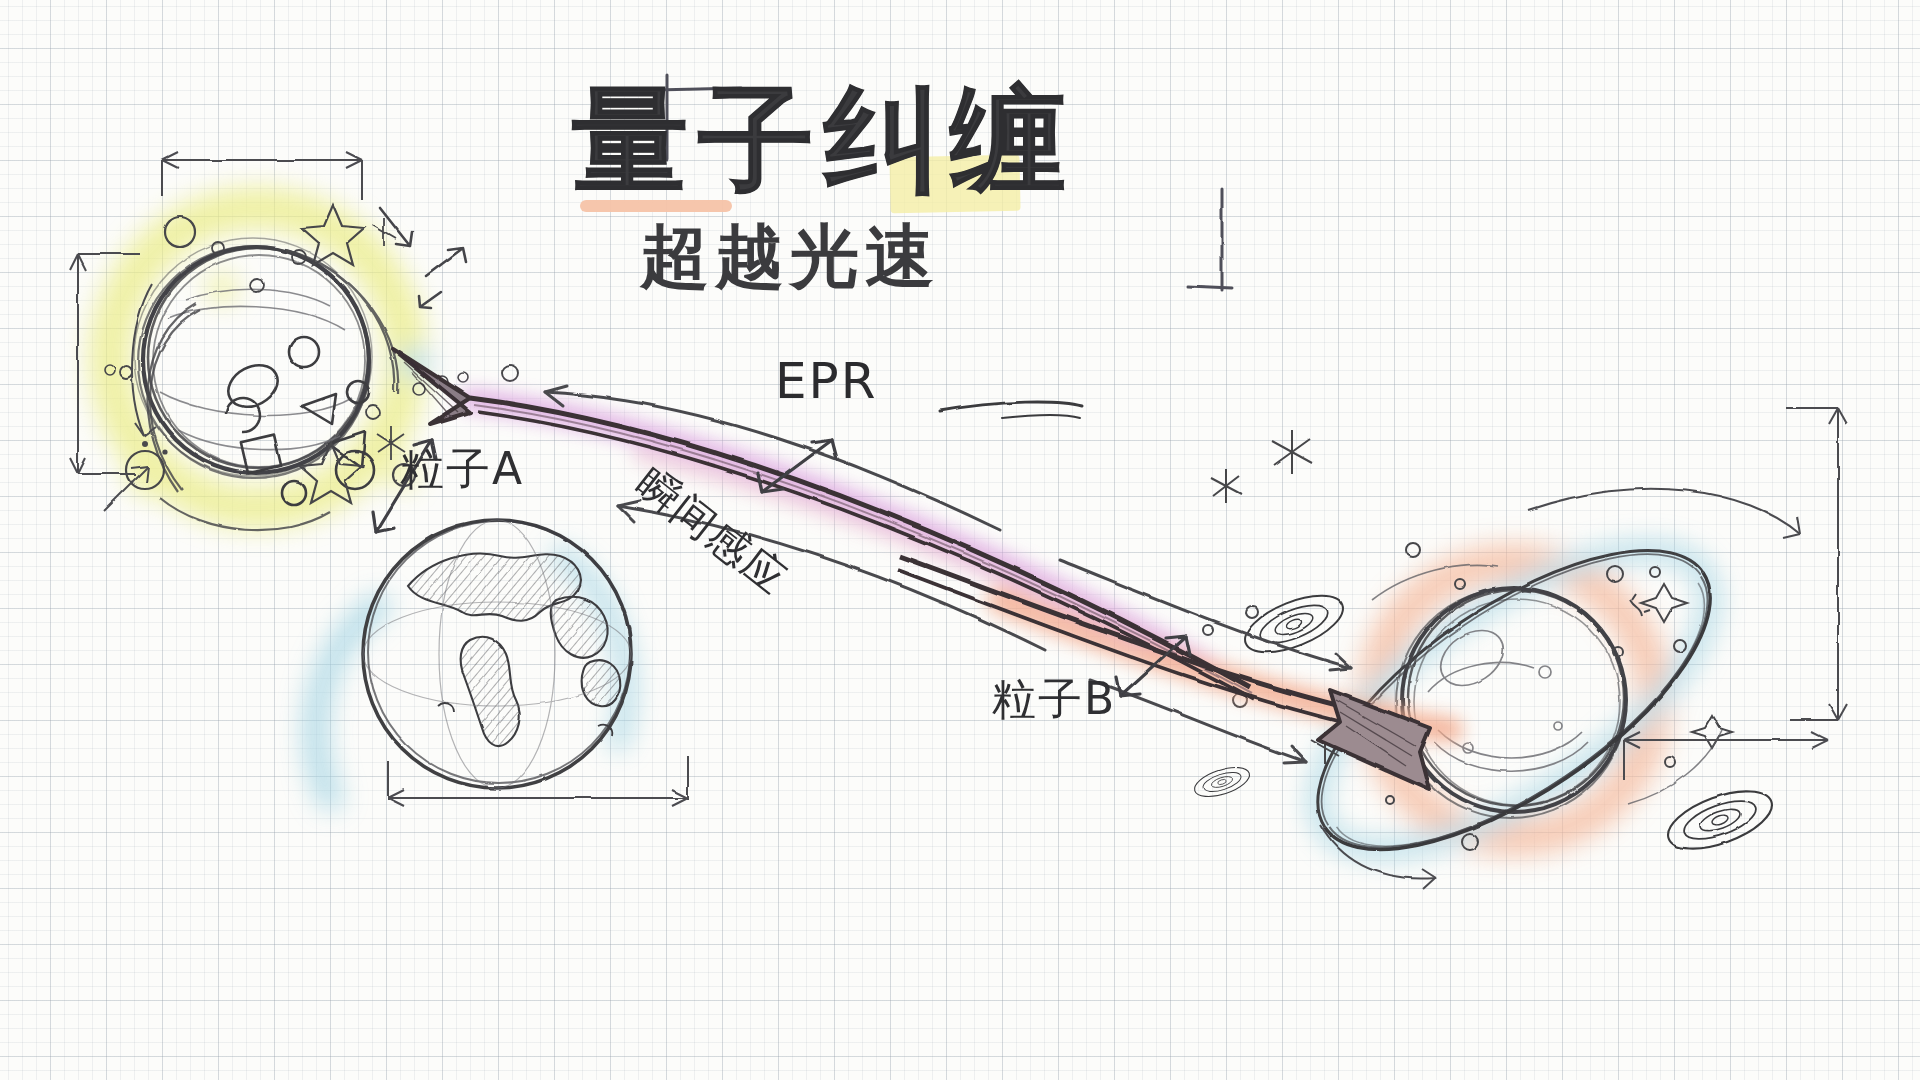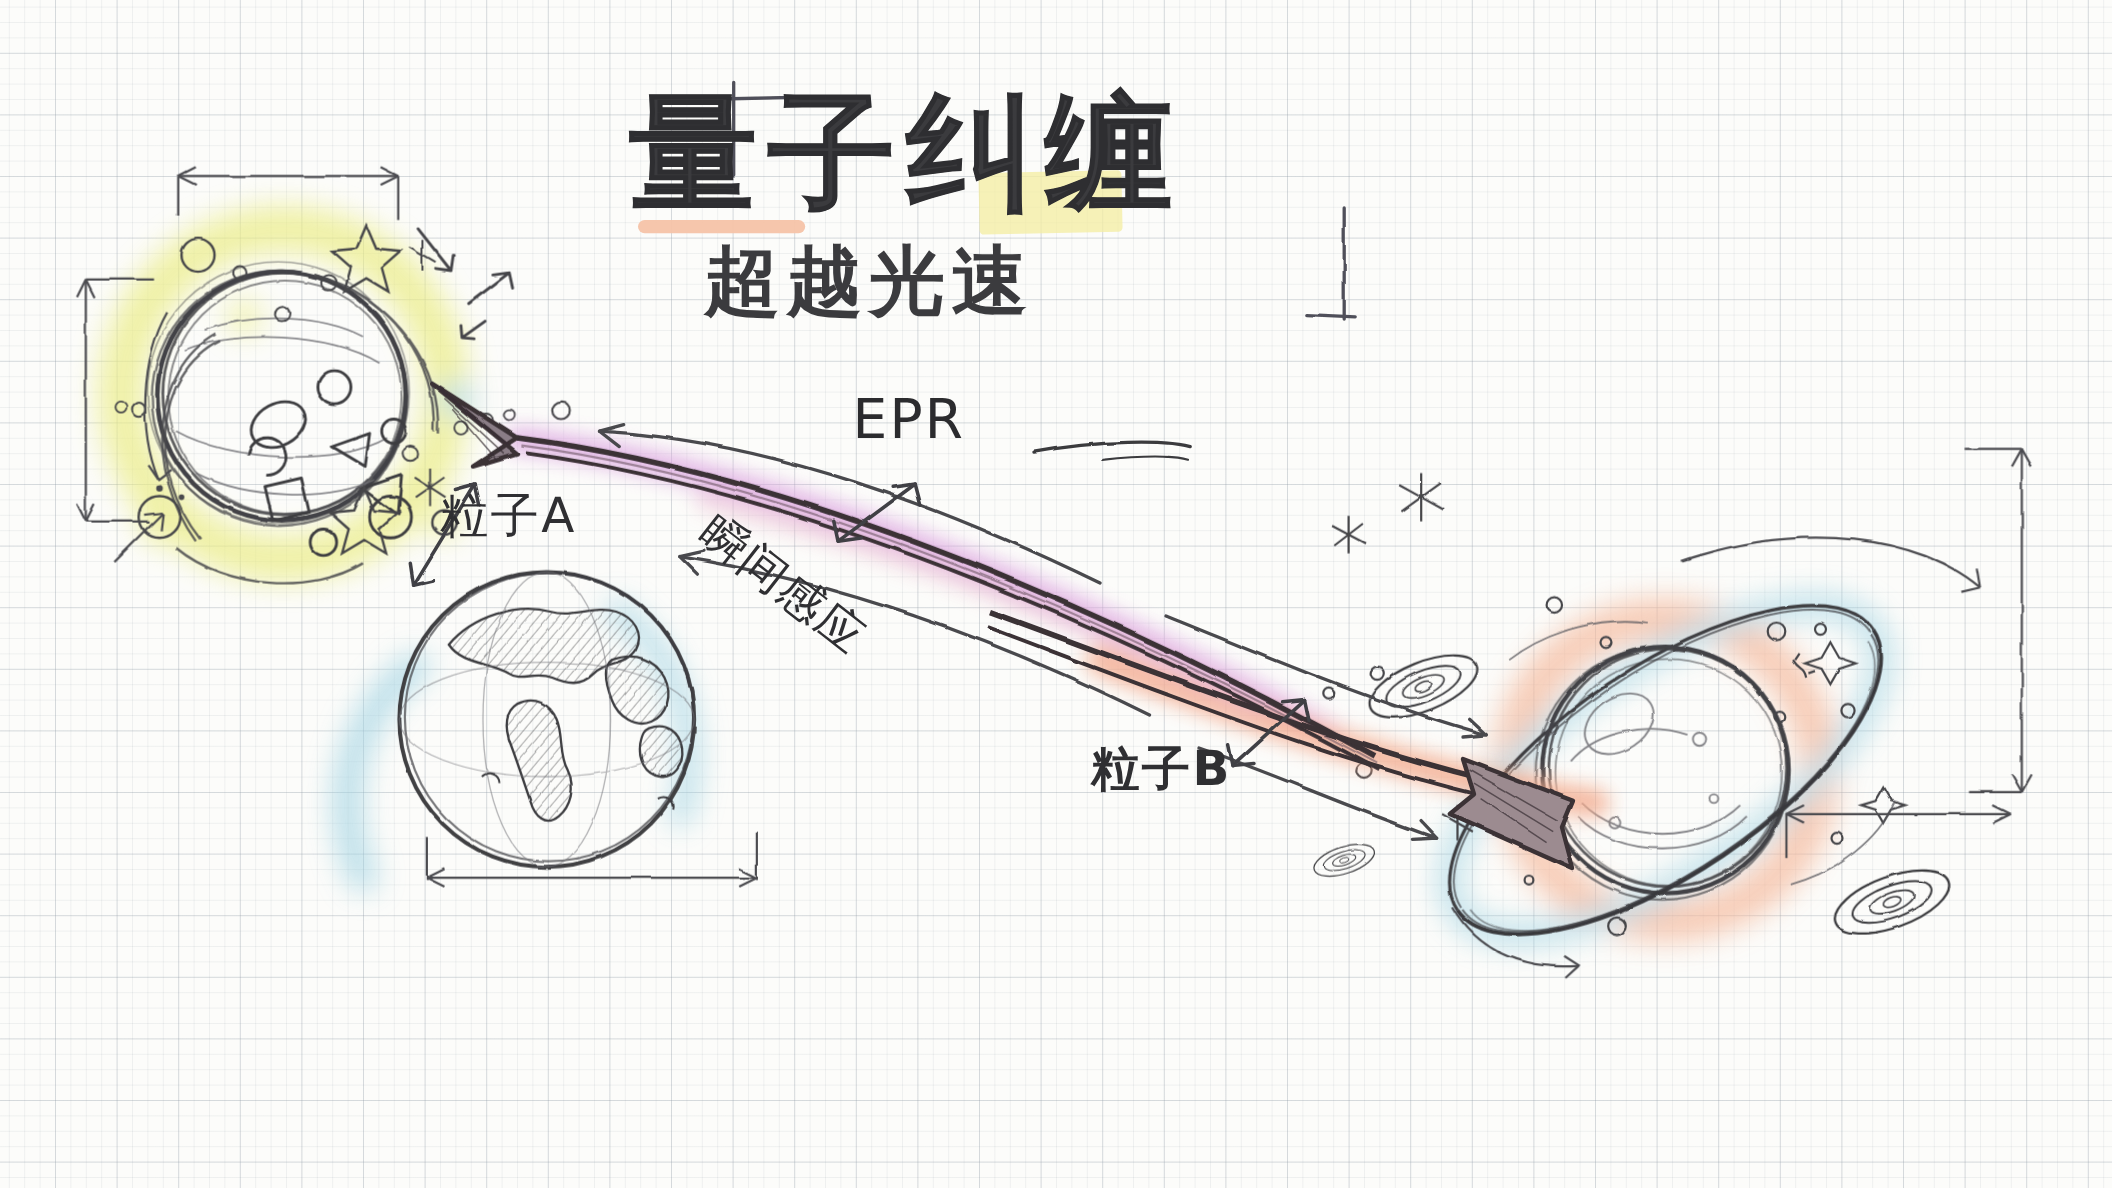--- a/index.html
+++ b/index.html
@@ -50,21 +50,21 @@
   
   .label-cn{
     font-family:"DejaVu Sans","Liberation Sans",sans-serif;
     font-size:44px;font-weight:500;color:#2f2f32;letter-spacing:2px;
   }
   .label-en{
     font-family:"DejaVu Sans","Liberation Sans",sans-serif;
     font-size:50px;font-weight:400;color:#2b2b2e;letter-spacing:2px;
   }
   #label-particle-a{left:388px;top:440px;margin-left:12px;}
-  #label-particle-b{left:992px;top:670px;font-weight:bold;}
+  #label-particle-b{left:992px;top:670px;}
   #label-epr{left:775px;top:352px;}
   #label-instant{
     left:660px;top:455px;
     transform:rotate(38deg);transform-origin:left top;
     font-size:42px;
   }
 </style>
 </head>
 <body>
 

